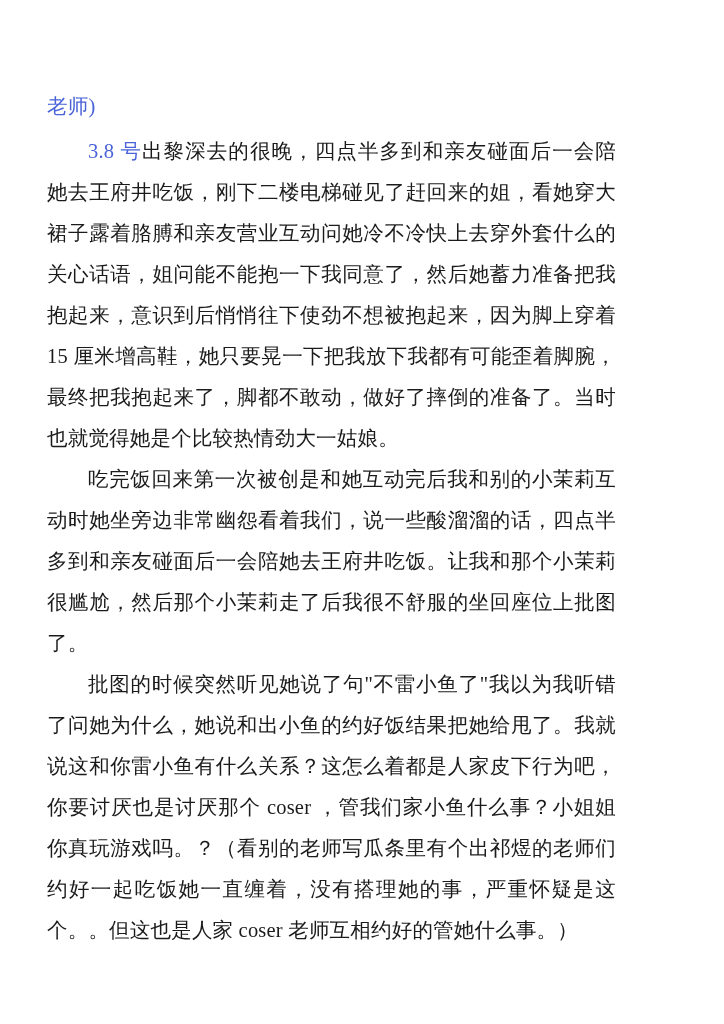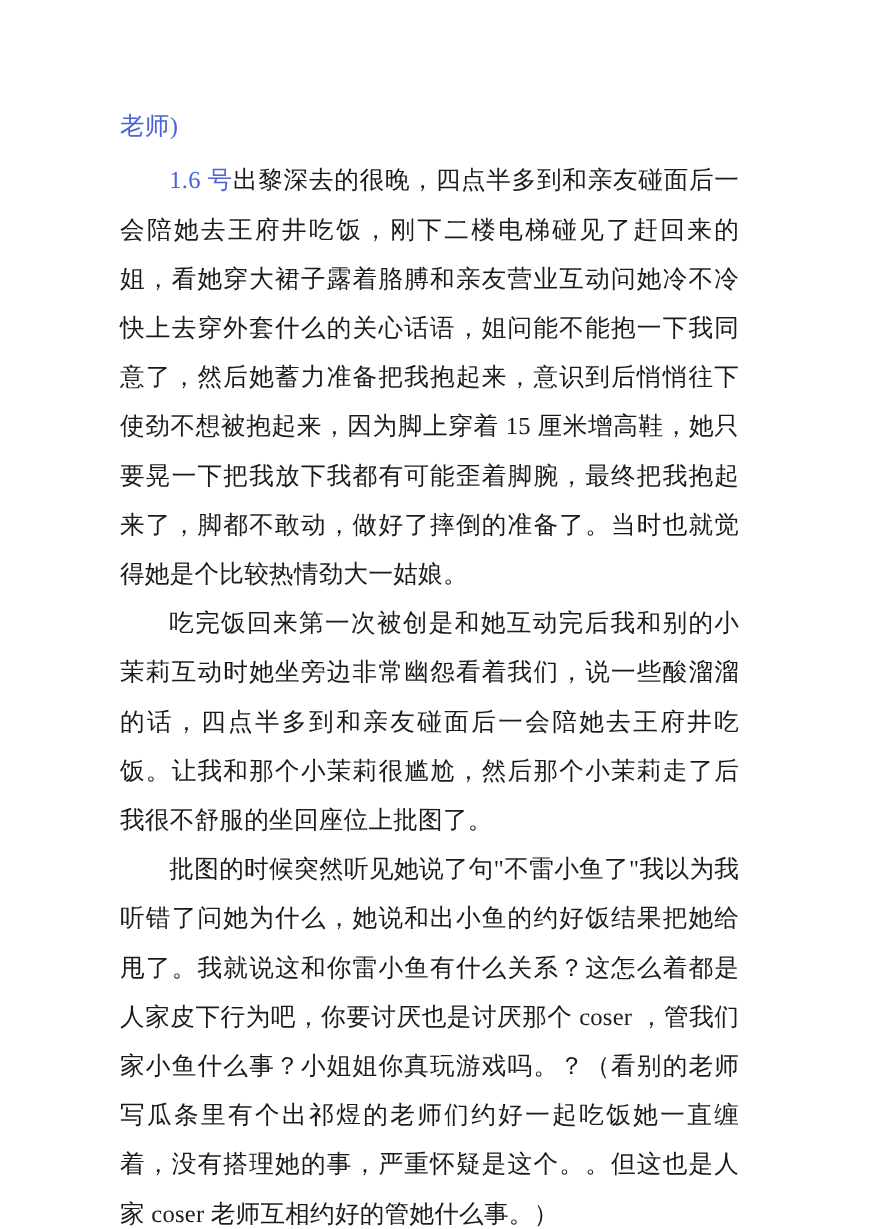--- a/index.html
+++ b/index.html
@@ -12,21 +12,21 @@
     background: #ffffff;
     font-family: "Liberation Serif", "DejaVu Serif", serif;
     overflow: hidden;
   }
   .page {
     position: relative;
     width: 724px;
     height: 1024px;
     background: #ffffff;
     box-sizing: border-box;
-    padding: 86px 108px 0 100px;
+    padding: 86px 108px 0 47px;
   }
   .doc-body {
     font-size: 20.5px;
     line-height: 41px;
     color: #1b1b1b;
     text-align: justify;
     text-justify: inter-ideograph;
     letter-spacing: 0.2px;
   }
   .para {
@@ -54,21 +54,21 @@
 </style>
 </head>
 <body>
 
 <div class="page">
   <div class="doc-body">
 
     <p class="lead-note">老师)</p>
 
     <p class="para indent">
-      <span class="date-mark num">1.6 号</span><span>出黎深去的很晚，四点半多到和亲友碰面后一会陪她去王府井吃饭，刚下二楼电梯碰见了赶回来的姐，看她穿大裙子露着胳膊和亲友营业互动问她冷不冷快上去穿外套什么的关心话语，姐问能不能抱一下我同意了，然后她蓄力准备把我抱起来，意识到后悄悄往下使劲不想被抱起来，因为脚上穿着 15 厘米增高鞋，她只要晃一下把我放下我都有可能歪着脚腕，最终把我抱起来了，脚都不敢动，做好了摔倒的准备了。当时也就觉得她是个比较热情劲大一姑娘。</span>
+      <span class="date-mark num">3.8 号</span><span>出黎深去的很晚，四点半多到和亲友碰面后一会陪她去王府井吃饭，刚下二楼电梯碰见了赶回来的姐，看她穿大裙子露着胳膊和亲友营业互动问她冷不冷快上去穿外套什么的关心话语，姐问能不能抱一下我同意了，然后她蓄力准备把我抱起来，意识到后悄悄往下使劲不想被抱起来，因为脚上穿着 15 厘米增高鞋，她只要晃一下把我放下我都有可能歪着脚腕，最终把我抱起来了，脚都不敢动，做好了摔倒的准备了。当时也就觉得她是个比较热情劲大一姑娘。</span>
     </p>
 
     <p class="para indent">吃完饭回来第一次被创是和她互动完后我和别的小茉莉互动时她坐旁边非常幽怨看着我们，说一些酸溜溜的话，四点半多到和亲友碰面后一会陪她去王府井吃饭。让我和那个小茉莉很尴尬，然后那个小茉莉走了后我很不舒服的坐回座位上批图了。</p>
 
     <p class="para indent">批图的时候突然听见她说了句"不雷小鱼了"我以为我听错了问她为什么，她说和出小鱼的约好饭结果把她给甩了。我就说这和你雷小鱼有什么关系？这怎么着都是人家皮下行为吧，你要讨厌也是讨厌那个 coser ，管我们家小鱼什么事？小姐姐你真玩游戏吗。？（看别的老师写瓜条里有个出祁煜的老师们约好一起吃饭她一直缠着，没有搭理她的事，严重怀疑是这个。。但这也是人家 coser 老师互相约好的管她什么事。）</p>
 
   </div>
 </div>
 
 </body></html>

